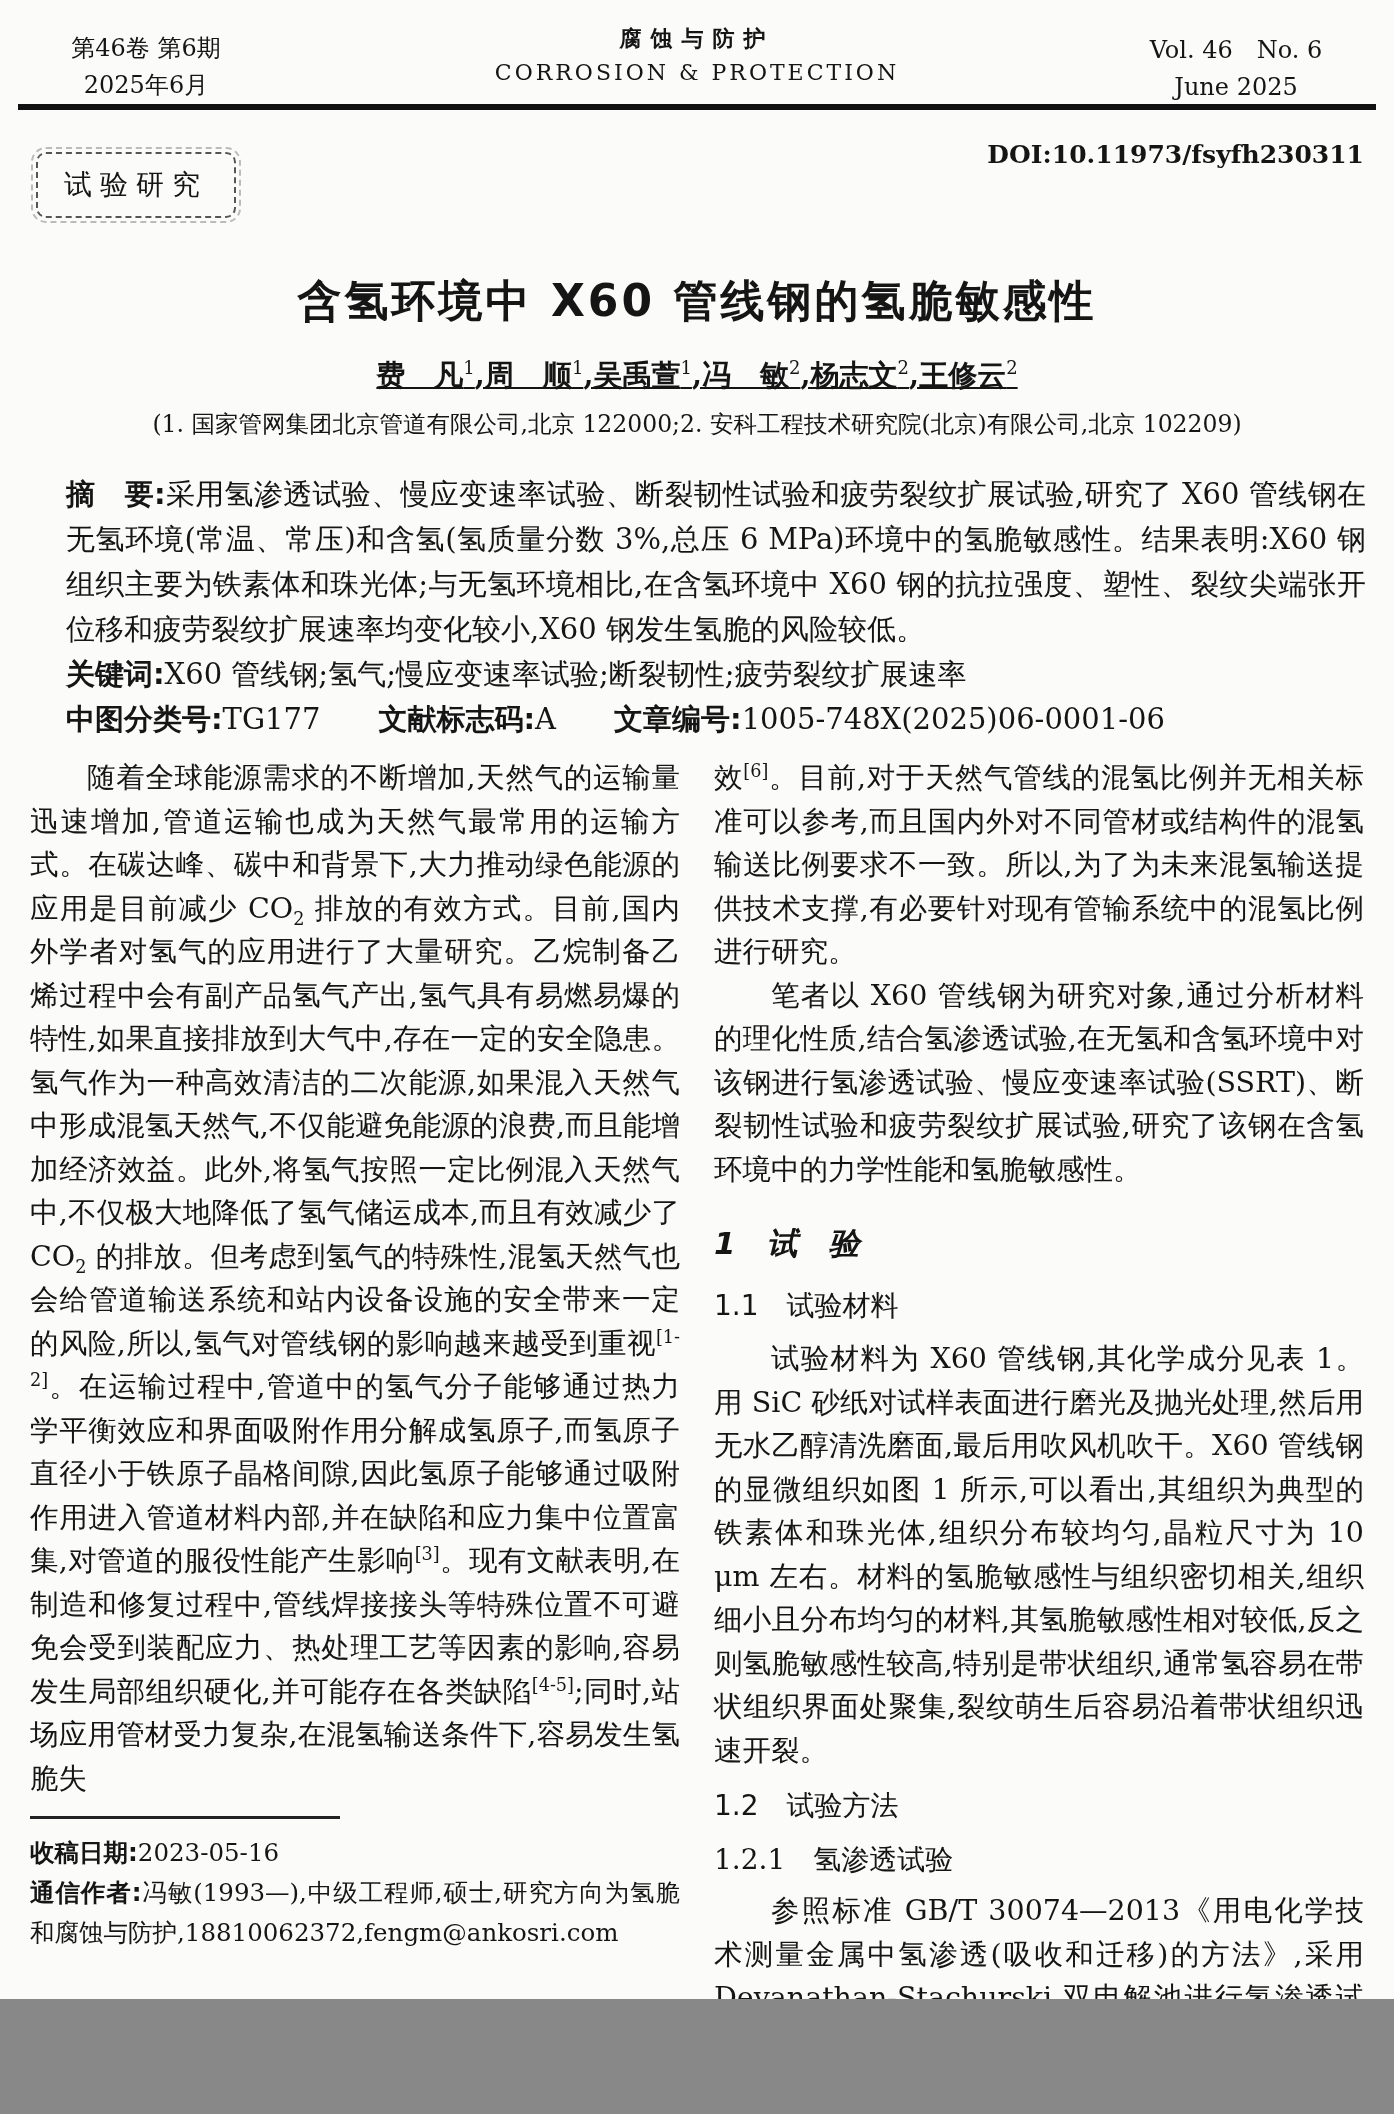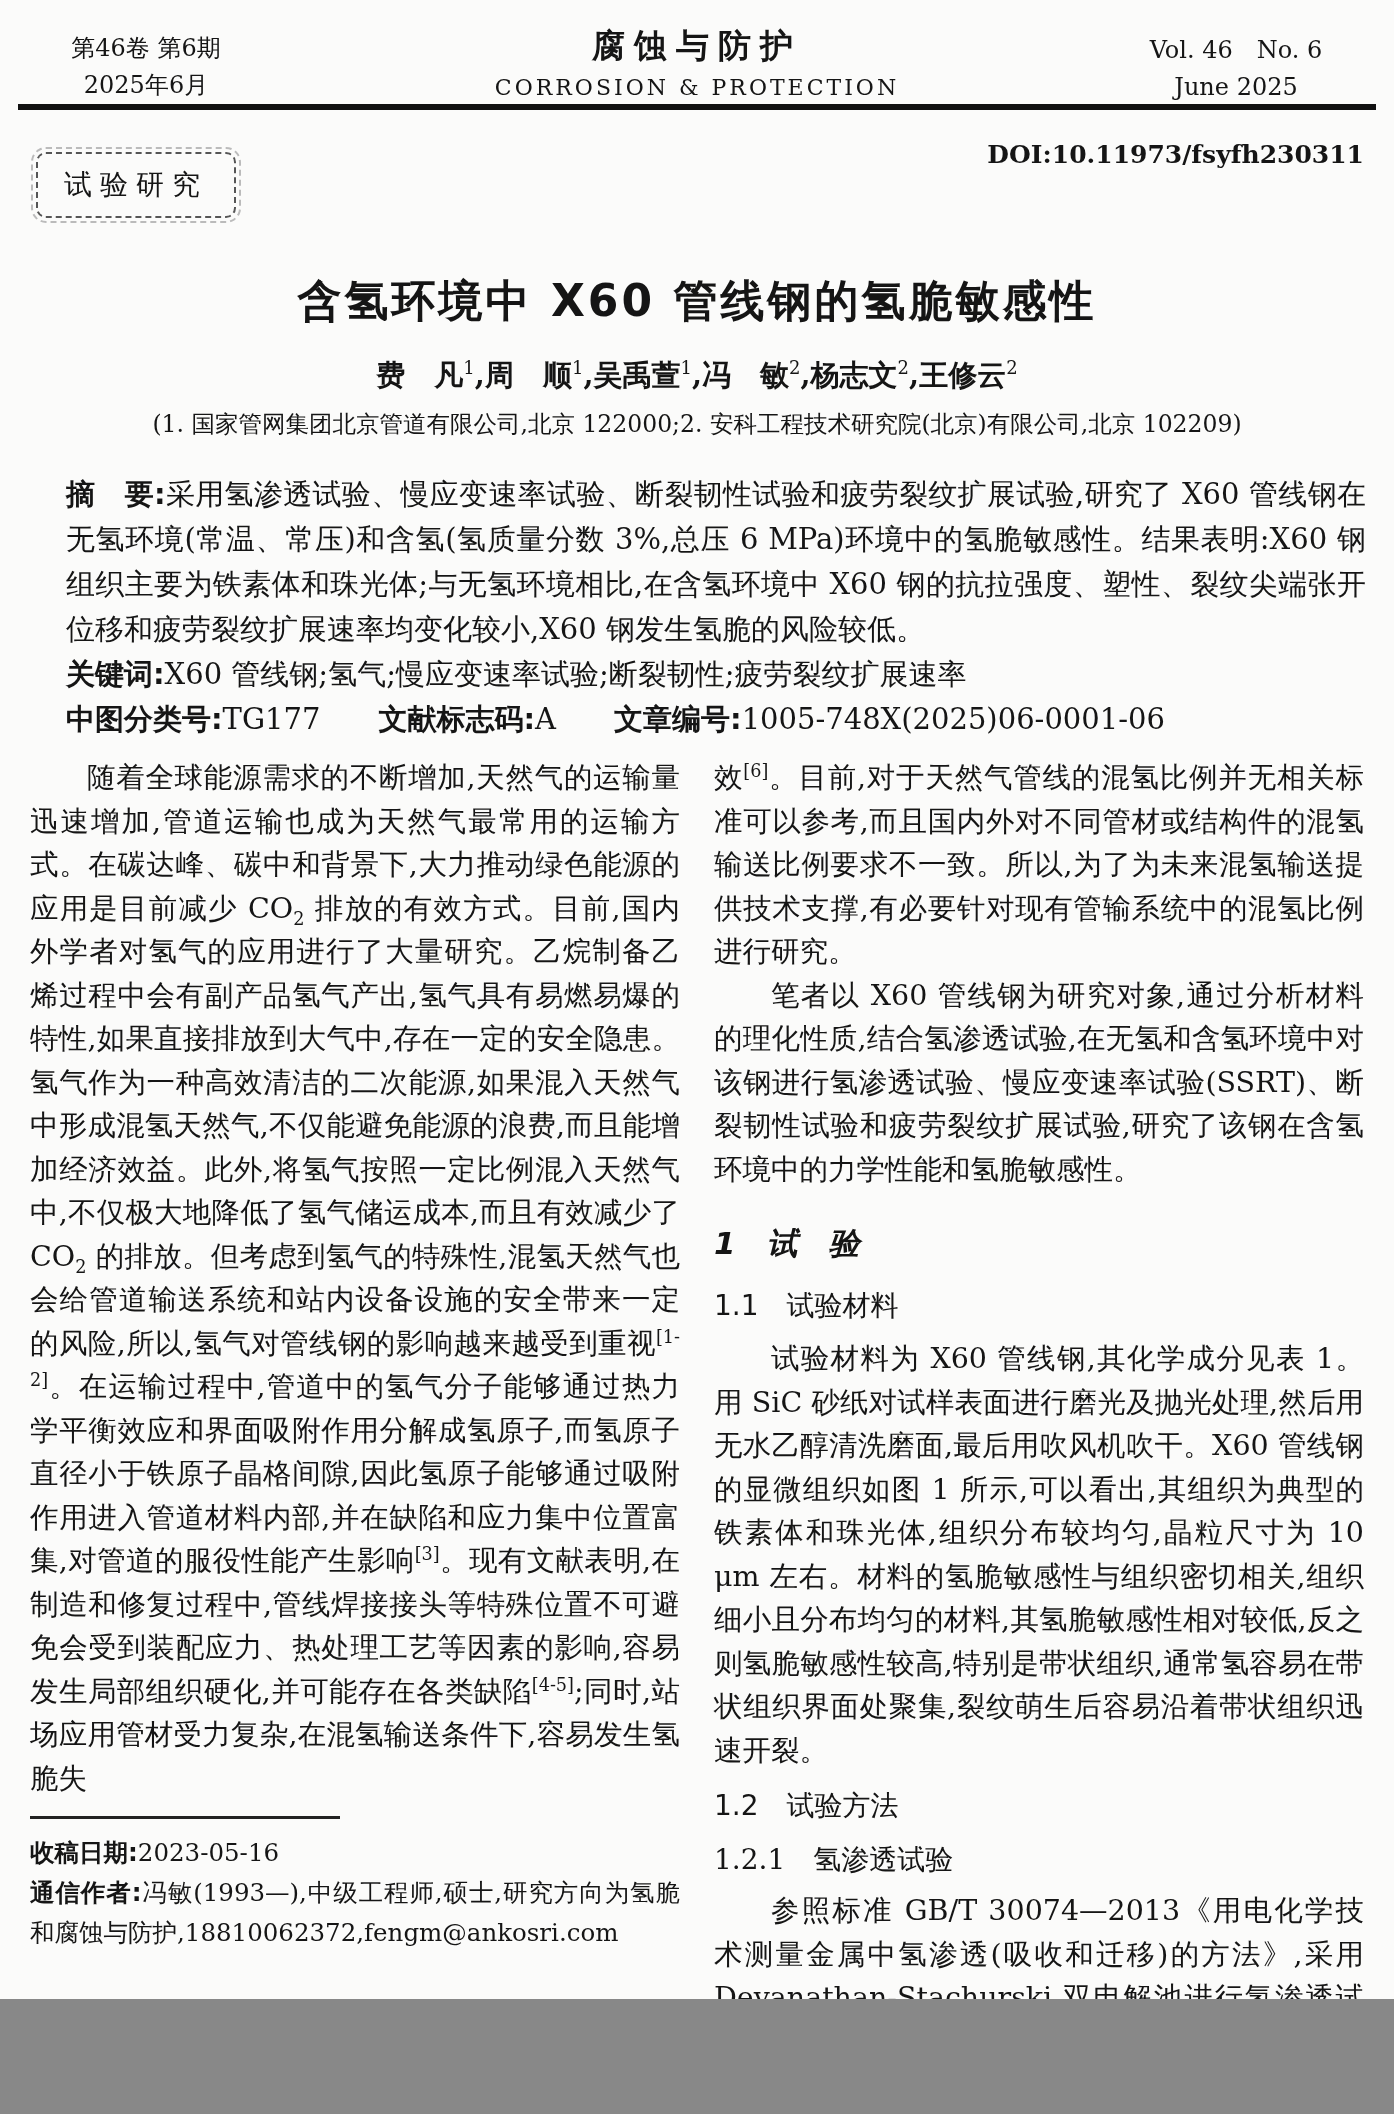--- a/index.html
+++ b/index.html
@@ -9,37 +9,37 @@
     margin:0 auto;
     background:#fbfbfa;
     color:#151515;
     font-family:"DejaVu Serif","Liberation Serif",serif;
     overflow:hidden;
   }
   
   .hdr-left{position:absolute;left:26px;top:30px;width:240px;text-align:center;
     font-size:24px;line-height:37px;}
   .hdr-center{position:absolute;left:0;right:0;top:24px;text-align:center;}
-  .journal-cn{font-size:33px;font-weight:700;letter-spacing:9px;}
+  .journal-cn{font-size:22px;font-weight:700;letter-spacing:9px;}
   .journal-en{font-size:22px;letter-spacing:3px;margin-top:6px;}
   .hdr-right{position:absolute;right:28px;top:32px;width:260px;text-align:center;
     font-size:24px;line-height:37px;}
   .hdr-rule{position:absolute;left:18px;right:18px;top:104px;height:6px;background:#111;}
   
   .doi{position:absolute;right:30px;top:140px;font-size:25px;font-weight:700;
     font-family:"DejaVu Serif","Liberation Serif",serif;}
   .badge{position:absolute;left:36px;top:152px;padding:12px 26px;
     border:2px dashed #555;outline:2px dashed #bbb;outline-offset:3px;border-radius:10px;
     font-size:28px;letter-spacing:8px;}
   
   .title{position:absolute;left:0;right:0;top:243px;text-align:center;
     font-family:"DejaVu Sans","Liberation Sans",sans-serif;
     font-size:44px;font-weight:700;letter-spacing:3px;}
   .authors{position:absolute;left:0;right:0;top:356px;text-align:center;
-    font-size:29px;font-weight:700;}
+    font-size:29px;font-weight:700;text-decoration:underline;}
   .authors sup{font-size:18px;font-weight:400;}
   .affil{position:absolute;left:0;right:0;top:408px;text-align:center;font-size:23.5px;}
   
   .meta{position:absolute;left:66px;right:28px;top:472px;font-size:29px;line-height:45px;}
   .meta p{margin:0;text-align:justify;}
   .blk{font-family:"DejaVu Sans","Liberation Sans",sans-serif;font-weight:700;}
   .clc-row{display:flex;column-gap:0;}
   .clc-pair{white-space:nowrap;}
   .clc-pair + .clc-pair{margin-left:58px;}
   

